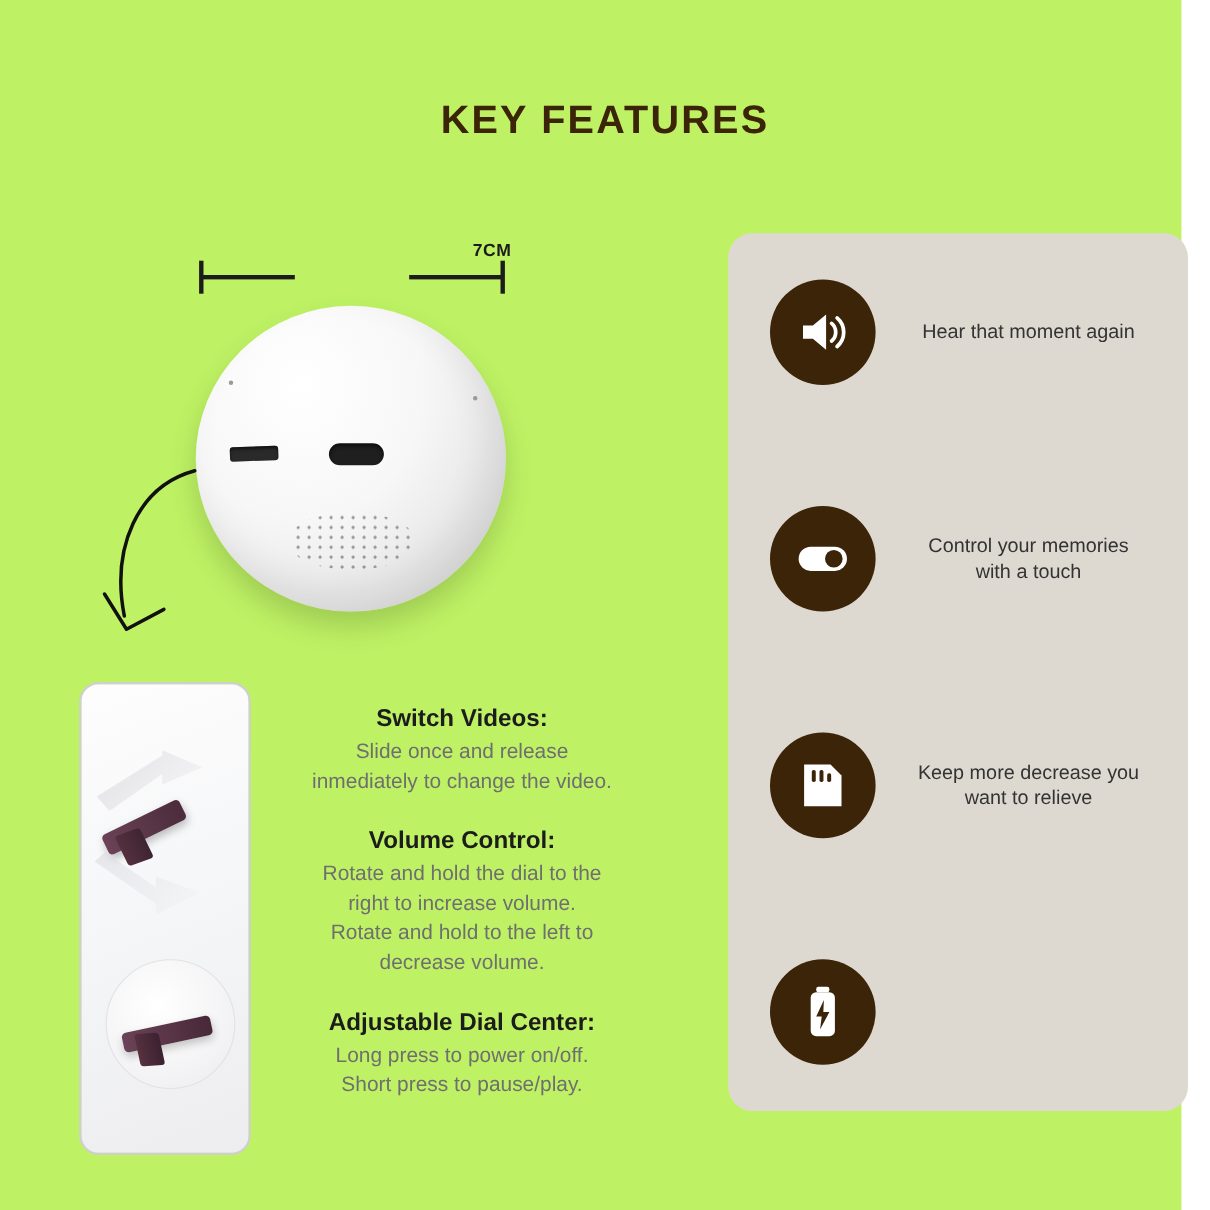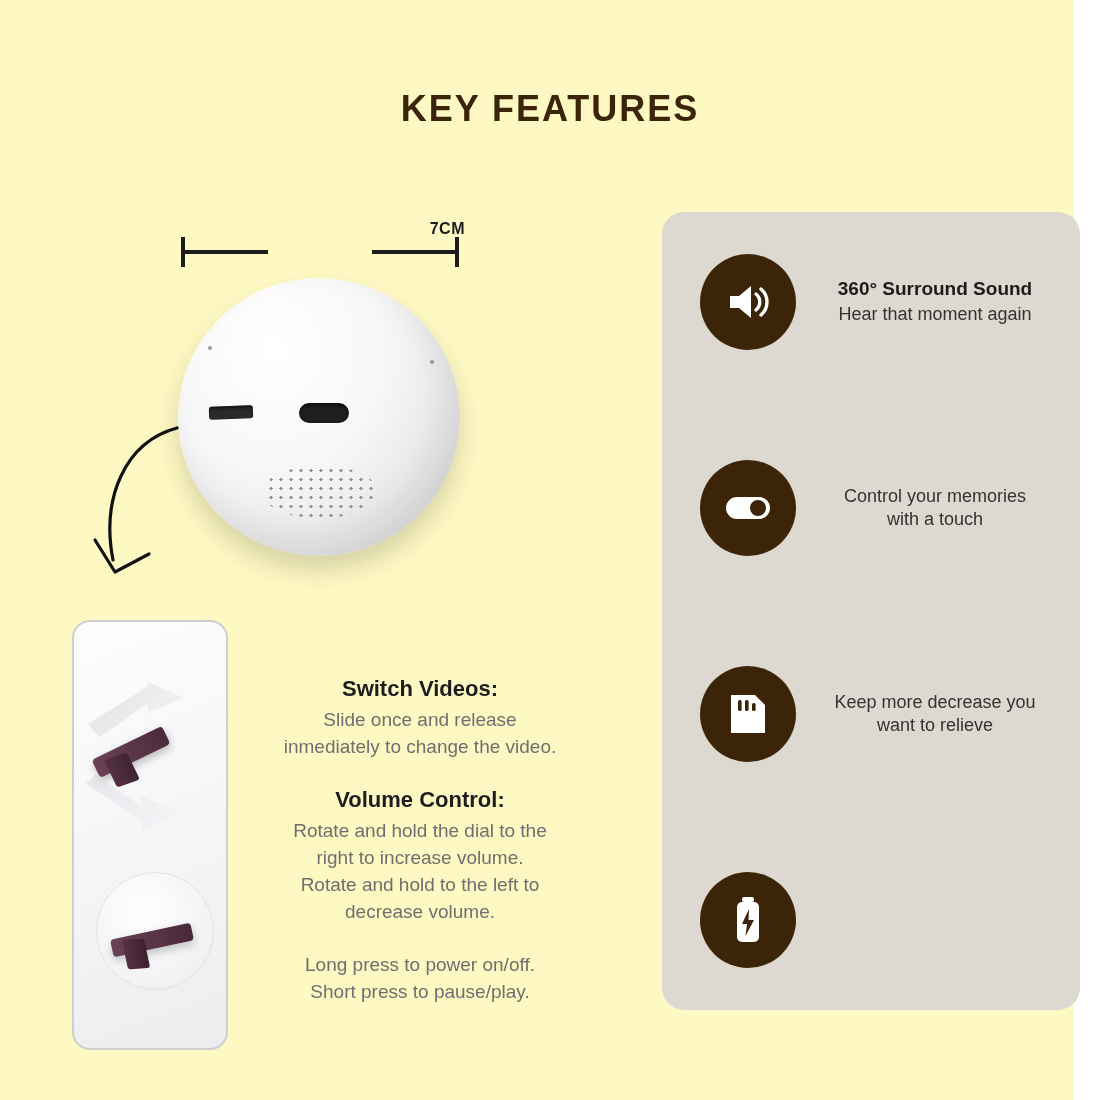--- a/index.html
+++ b/index.html
@@ -2,21 +2,21 @@
 <html><head>
 <meta charset="utf-8">
 <style>
   * { box-sizing: border-box; margin: 0; padding: 0; }
   html, body {
     width: 1100px; height: 1100px;
     background: #ffffff;
     font-family: "Liberation Sans", sans-serif;
     overflow: hidden;
   }
-  .page { position: relative; width: 1074px; height: 1100px; background: #fef9c3; }
+  .page { position: relative; width: 1074px; height: 1100px; background: #bef264; }
 
   
   .title {
     position: absolute;
     top: 88px; left: 0; width: 1100px;
     text-align: center;
     font-size: 36px;
     font-weight: bold;
     letter-spacing: 2px;
     color: #3b2408;
@@ -124,21 +124,21 @@
     box-shadow: 0 4px 8px rgba(0,0,0,.22);
   }
   .sw2b {
     position: absolute; left: 28px; top: 66px;
     width: 22px; height: 30px; border-radius: 3px;
     background: linear-gradient(90deg,#57313f,#3b2130);
     transform: rotate(-12deg) skewY(8deg);
   }
 
   
-  .instructions { position: absolute; left: 250px; top: 450px; width: 340px; text-align: center; margin-top: 36px; }
+  .instructions { position: absolute; left: 250px; top: 450px; width: 340px; text-align: center; }
   .ins-block { margin-bottom: 26px; }
   .ins-title { font-size: 22px; font-weight: bold; color: #1c1c1c; margin-bottom: 5px; }
   .ins-body { font-size: 19px; color: #6f6f6f; line-height: 1.42; }
 
   
   .panel {
     position: absolute; left: 662px; top: 212px;
     width: 418px; height: 798px;
     background: #ded9d0;
     border-radius: 22px;
@@ -215,39 +215,39 @@
 
       <div class="ins-block">
         <div class="ins-title">Volume Control:</div>
         <div class="ins-body" style="white-space: pre-line;">Rotate and hold the dial to the
 right to increase volume.
 Rotate and hold to the left to
 decrease volume.</div>
       </div>
 
       <div class="ins-block">
+        <div class="ins-title">Adjustable Dial Center:</div>
         <div class="ins-body" style="white-space: pre-line;">Long press to power on/off.
 Short press to pause/play.</div>
       </div>
 
     </div>
   </div>
 
   <div class="panel">
 
     <div class="feature f1">
       <div class="f-icon">
         <svg width="52" height="52" viewBox="0 0 52 52">
           <path d="M8 20 H17 L29 10 V42 L17 32 H8 Z" fill="#fff"></path>
           <path d="M34 18 C39 22, 39 30, 34 34" stroke="#fff" stroke-width="3.4" fill="none" stroke-linecap="round"></path>
           <path d="M39 13 C47 20, 47 32, 39 39" stroke="#fff" stroke-width="3.4" fill="none" stroke-linecap="round"></path>
         </svg>
       </div>
       <div class="f-text">
-        <div class="f-title">360° Surround Sound</div>
         <div class="f-sub" style="white-space: pre-line;">Hear that moment again</div>
       </div>
     </div>
 
     <div class="feature f2">
       <div class="f-icon">
         <svg width="56" height="56" viewBox="0 0 56 56">
           <rect x="6" y="17" width="44" height="22" rx="11" fill="#fff"></rect>
           <circle cx="38" cy="28" r="8" fill="#3b2408"></circle>
         </svg>

